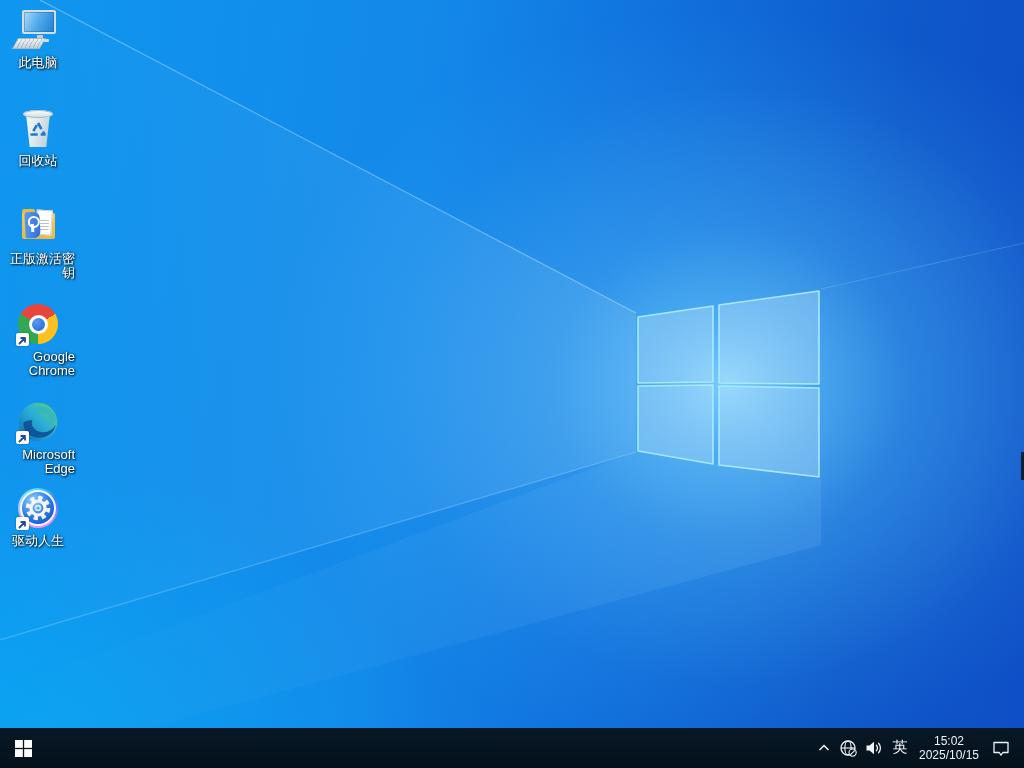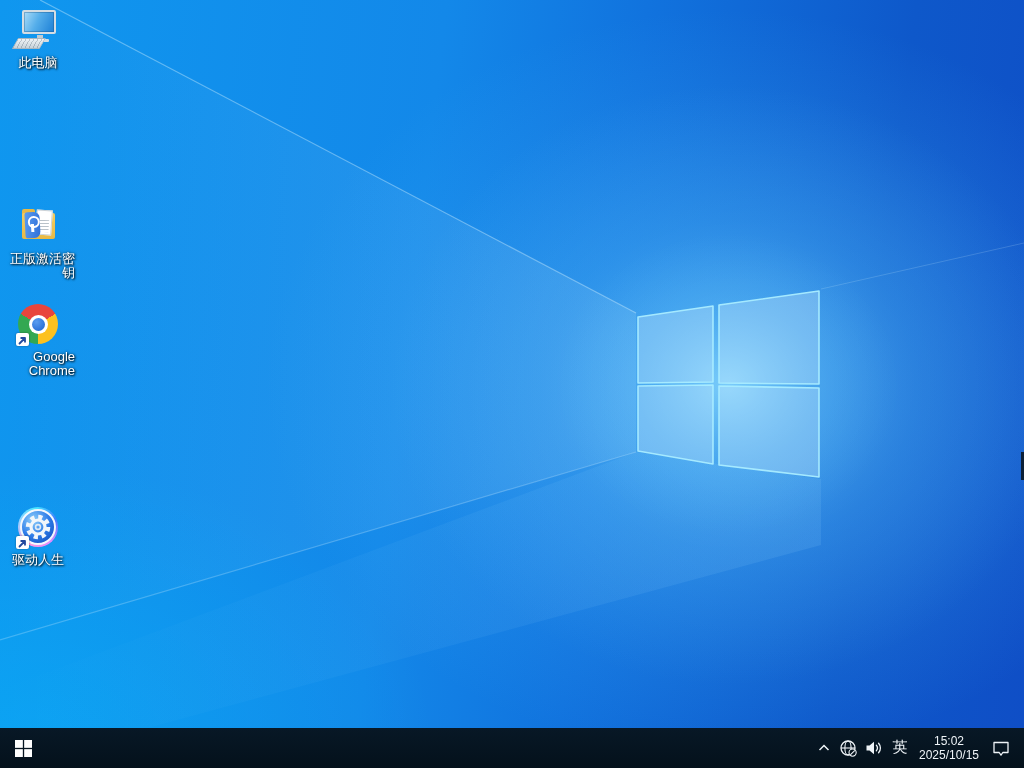--- a/index.html
+++ b/index.html
@@ -145,20 +145,30 @@
   <div class="icon-cell" style="top:8px">
     <div class="icon-art">
       <div class="pc-screen"></div>
         <div class="pc-stand"></div>
       <div class="pc-base"></div>
         <div class="pc-kb"></div>
     </div>
     <div class="icon-label">此电脑</div>
   </div>
 
+  <div class="icon-cell" style="top:106px">
+    <div class="icon-art">
+      <div class="bin-body"></div>
+        <div class="bin-rim"></div>
+      <svg class="bin-sym" width="44" height="44" viewBox="0 0 44 44">
+        <path d="M22 17 L28.5 28.5 H15.5 Z" fill="none" stroke="#2079cf" stroke-width="2.6" stroke-linejoin="round" stroke-dasharray="7 3"></path>
+      </svg>
+    </div>
+    <div class="icon-label">回收站</div>
+  </div>
 
   <div class="icon-cell" style="top:302px">
     <div class="icon-art">
       <div class="chrome-ball"></div>
       <div class="shortcut-badge">
         <svg width="13" height="13" viewBox="0 0 13 13">
           <path d="M3.5 9.5 L9 4 M9 4 H5.2 M9 4 V7.8" stroke="#234a9e" stroke-width="1.8" fill="none" stroke-linecap="round" stroke-linejoin="round"></path>
         </svg>
       </div>
     </div>
@@ -168,22 +178,46 @@
   <div class="icon-cell" style="top:204px">
     <div class="icon-art">
       <div class="fld-tab"></div>
         <div class="fld-back"></div>
       <div class="fld-page"></div>
         <div class="fld-blue"></div>
     </div>
     <div class="icon-label">正版激活密钥</div>
   </div>
 
-
-  <div class="icon-cell" style="top:505px">
+  <div class="icon-cell" style="top:400px">
+    <div class="icon-art">
+      <svg width="44" height="44" viewBox="0 0 48 48">
+        <defs>
+          <linearGradient id="edgeA" x1="1" y1="0" x2="0" y2="1">
+            <stop offset="0" stop-color="#6fd657"></stop>
+            <stop offset="0.45" stop-color="#2ab0d8"></stop>
+            <stop offset="1" stop-color="#1268b3"></stop>
+          </linearGradient>
+        </defs>
+        <circle cx="24" cy="24" r="21" fill="url(#edgeA)"></circle>
+        <path d="M8 26 c0 12 13 18 24 14 c8 -3 11 -9 11 -13 c-3 7 -12 10 -19 7
+                 c-6 -2.5 -8 -8 -6 -12 c-5 0 -10 1 -10 4 z" fill="#0d4f96" opacity="0.9"></path>
+        <path d="M15 20 c2 -7 12 -9 18 -5 c5 3.5 5 9 3 12 c5 -1 8 -4 8 -7
+                 c-1 -8 -9 -14 -19 -13 c-8 1 -12 7 -10 13 z" fill="#2ab0d8" opacity="0.55"></path>
+      </svg>
+      <div class="shortcut-badge">
+        <svg width="13" height="13" viewBox="0 0 13 13">
+          <path d="M3.5 9.5 L9 4 M9 4 H5.2 M9 4 V7.8" stroke="#234a9e" stroke-width="1.8" fill="none" stroke-linecap="round" stroke-linejoin="round"></path>
+        </svg>
+      </div>
+    </div>
+    <div class="icon-label">Microsoft Edge</div>
+  </div>
+
+  <div class="icon-cell" style="top:486px">
     <div class="icon-art">
       <div class="drv-rim"></div>
         <div class="drv-inner"></div>
       <svg class="drv-gear" width="40" height="40" viewBox="0 0 40 40">
         <circle cx="20" cy="20" r="9.5" fill="none" stroke="#f2f6fa" stroke-width="5.5" stroke-dasharray="3.9 3.55"></circle>
         <circle cx="20" cy="20" r="7" fill="none" stroke="#f2f6fa" stroke-width="3.2"></circle>
         <circle cx="20" cy="20" r="2.4" fill="none" stroke="#dfeaf4" stroke-width="1.6"></circle>
       </svg>
       <div class="shortcut-badge">
         <svg width="13" height="13" viewBox="0 0 13 13">

